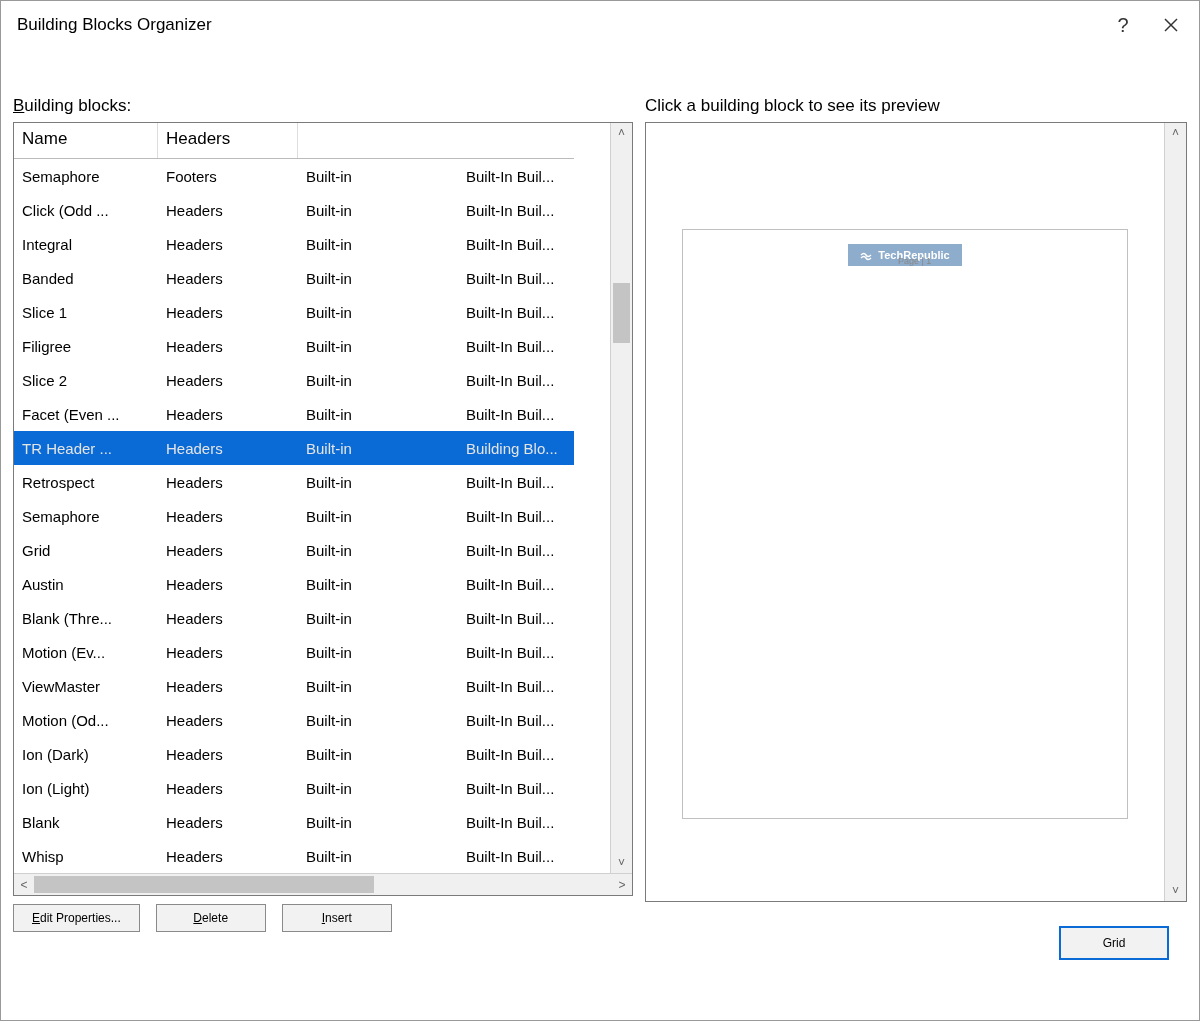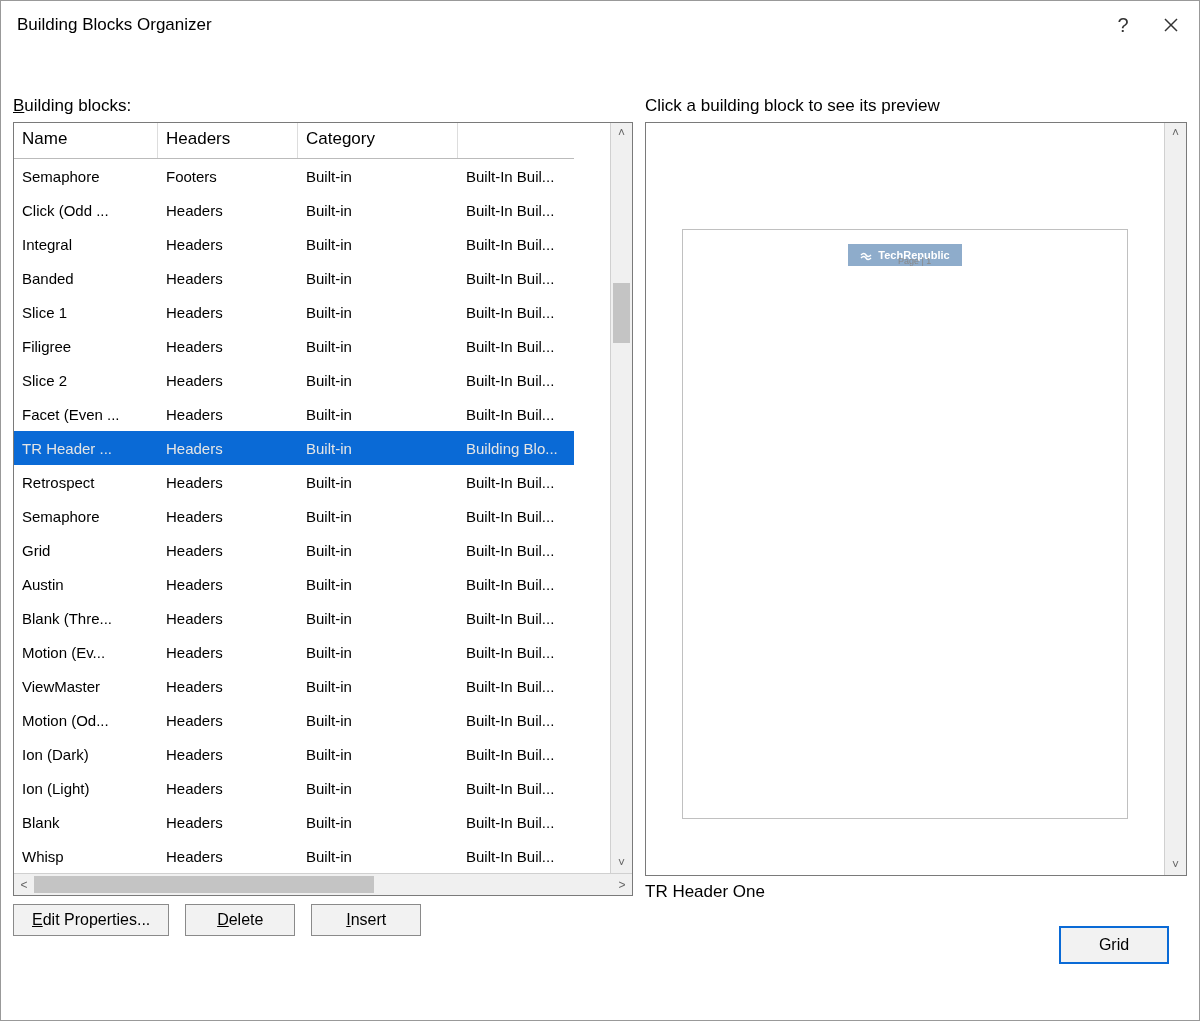--- a/index.html
+++ b/index.html
@@ -193,21 +193,21 @@
   
   .list-buttons {
     display: flex;
     gap: 16px;
     margin-top: 8px;
   }
   .btn {
     background: #f2f2f2;
     border: 1px solid #8a8a8a;
     padding: 6px 18px;
-    font-size: 16px;
+    font-size: 12px;
     font-family: inherit;
     min-width: 110px;
     text-align: center;
   }
   .btn.primary {
     border: 2px solid #0a6ad6;
     padding: 8px 34px;
   }
 
   
@@ -243,21 +243,20 @@
         <div class="section-label">
           <span class="u">B</span><span>uilding blocks:</span>
         </div>
 
         <div class="listview-wrap">
           <div class="listview-area">
             <div class="listview">
               <div class="lv-header">
                 <div class="hcell c-name">Name</div>
                 <div class="hcell c-gallery">Headers</div>
-                <div class="hcell c-cat">Category</div>
               </div>
               <div class="lv-rows" id="lv-rows">
                   <div class="lv-row">
                     <div class="cell c-name">Semaphore</div>
                     <div class="cell c-gallery">Footers</div>
                     <div class="cell c-cat">Built-in</div>
                     <div class="cell c-tmpl">Built-In Buil...</div>
                   </div>
                   <div class="lv-row">
                     <div class="cell c-name">Click (Odd ...</div>
@@ -422,21 +421,20 @@
                 <span>TechRepublic</span>
               </div>
               <div class="doc-header-page">Page | 1</div>
             </div>
           </div>
           <div class="vscroll">
             <div class="arrow">˄</div>
             <div class="arrow" style="position:absolute;bottom:0;left:0;right:0;">˅</div>
           </div>
         </div>
-        <div class="preview-caption">TR Header One</div>
       </div>
 
     </div>
 
     <div class="footer">
       <button class="btn primary">Grid</button>
     </div>
 
   </div>
 </div>

